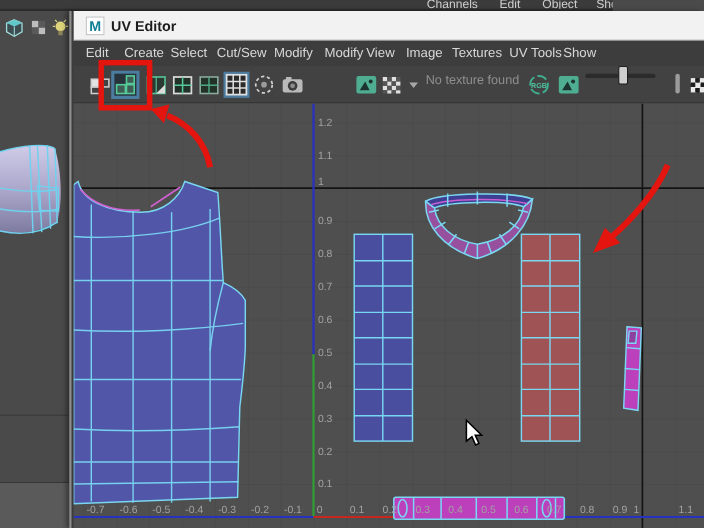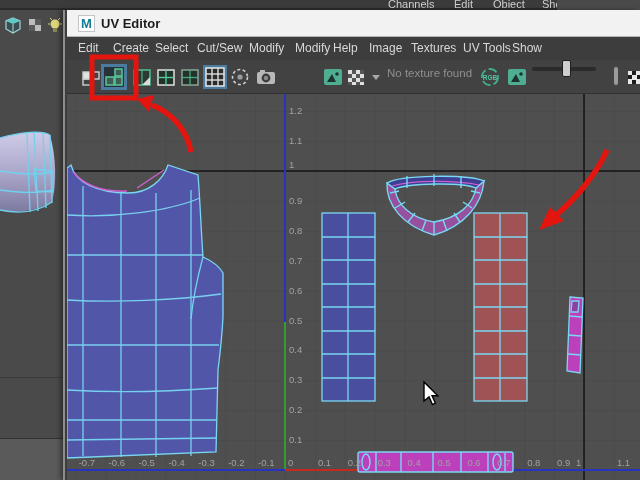--- a/index.html
+++ b/index.html
@@ -104,21 +104,21 @@
       <div id="win-title">UV Editor</div>
     </div>
 
     <div class="abs" id="menubar">
       <span style="left:11px">Edit</span>
       <span style="left:46px">Create</span>
       <span style="left:88px">Select</span>
       <span style="left:130px">Cut/Sew</span>
       <span style="left:182px">Modify</span>
       <span style="left:228px">Modify</span>
-      <span style="left:266px">Help</span>
+      <span style="left:266px">View</span>
       <span style="left:302px">Image</span>
       <span style="left:344px">Textures</span>
       <span style="left:396px">UV Tools</span>
       <span style="left:445px">Show</span>
     </div>
 
     <div class="abs" id="toolbar">
       <svg class="tb icn" style="left:14px">
         <g fill="none" stroke="#cfcfcf" stroke-width="1.4">
           <rect x="2" y="5" width="8" height="7" fill="#e2e2e2"></rect>

